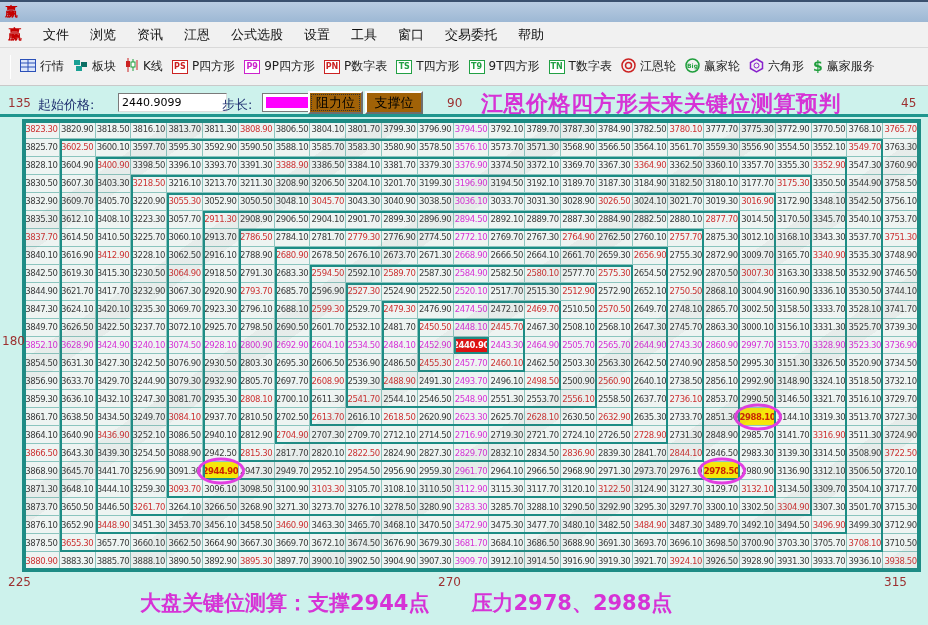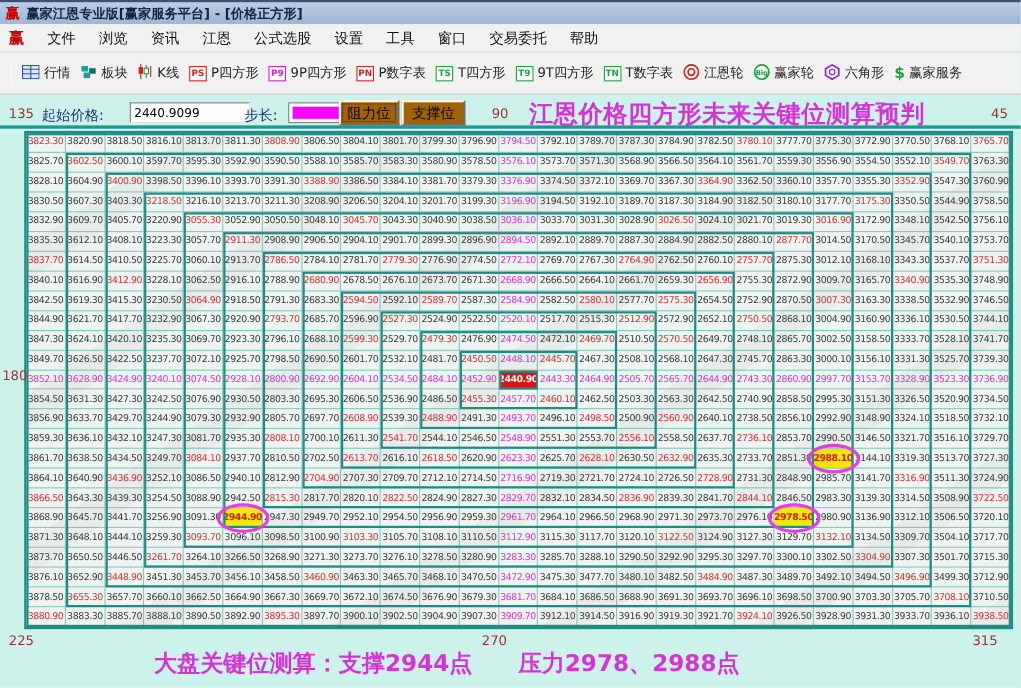--- a/index.html
+++ b/index.html
@@ -66,21 +66,20 @@
     background:repeating-linear-gradient(-35deg, rgba(110,110,110,0.06) 0 26px, rgba(0,0,0,0) 26px 110px); }
 
   .caption { position:absolute; left:140px; top:589px; font-size:21px; font-weight:bold;
     color:#d633d6; white-space:nowrap; }
 </style>
 </head>
 <body>
 
 <div class="titlebar">
   <span class="logo">赢</span>
-  <span class="wtitle">赢家江恩专业版[赢家服务平台] - [价格正方形]</span>
 </div>
 
 <div class="menubar">
   <span class="logo">赢</span>
 <span class="mitem">文件</span>
     <span class="mitem">浏览</span>
     <span class="mitem">资讯</span>
     <span class="mitem">江恩</span>
     <span class="mitem">公式选股</span>
     <span class="mitem">设置</span>

